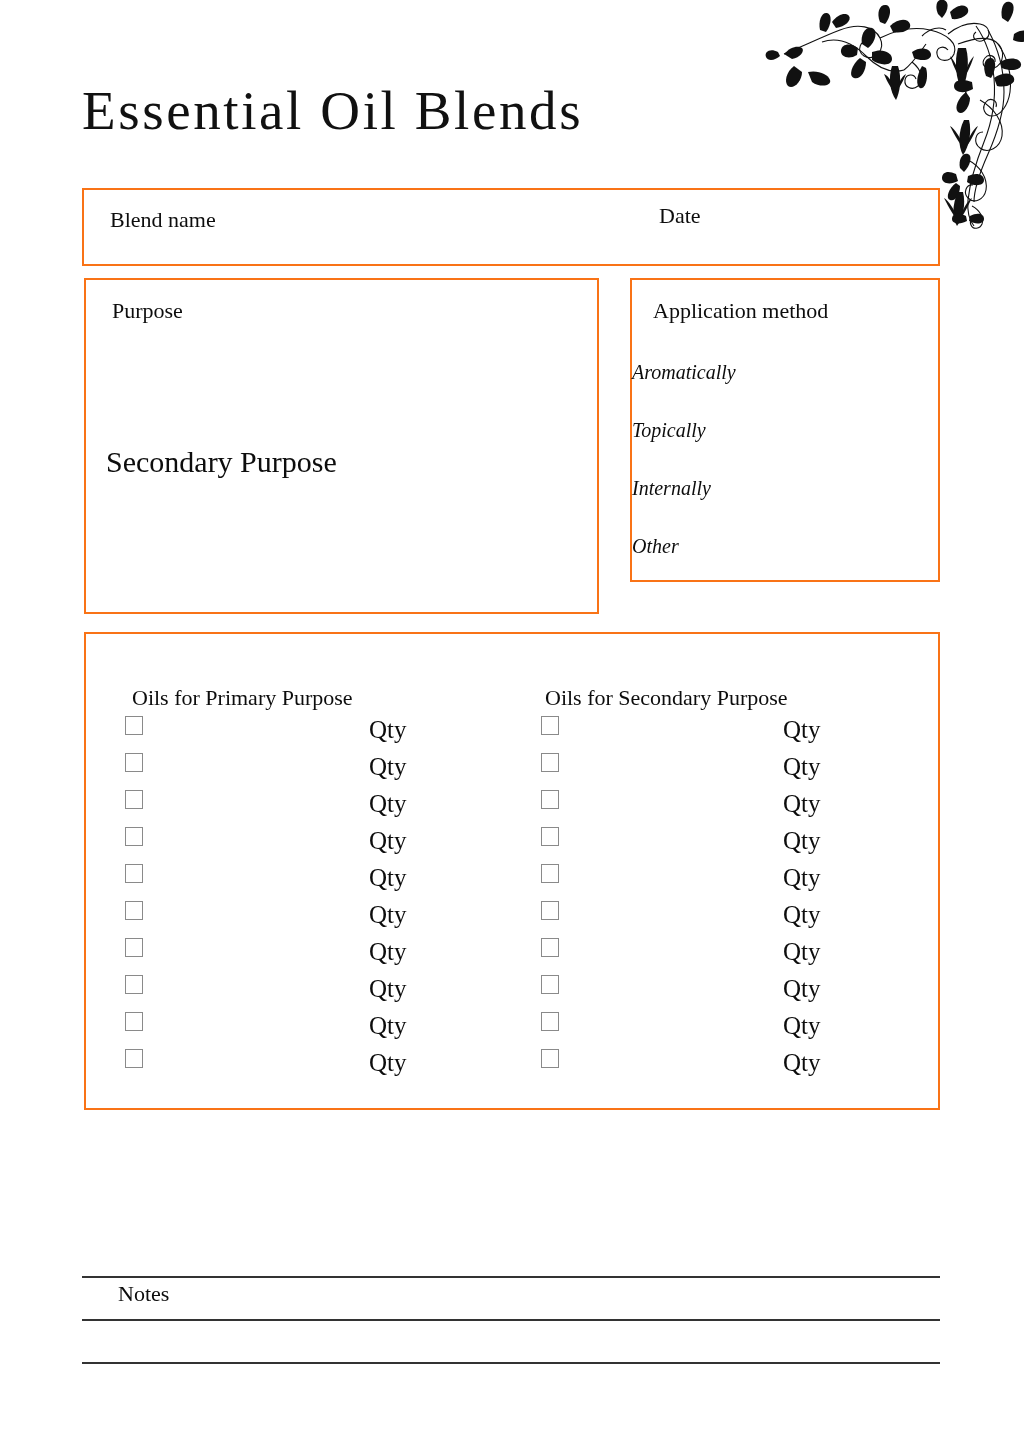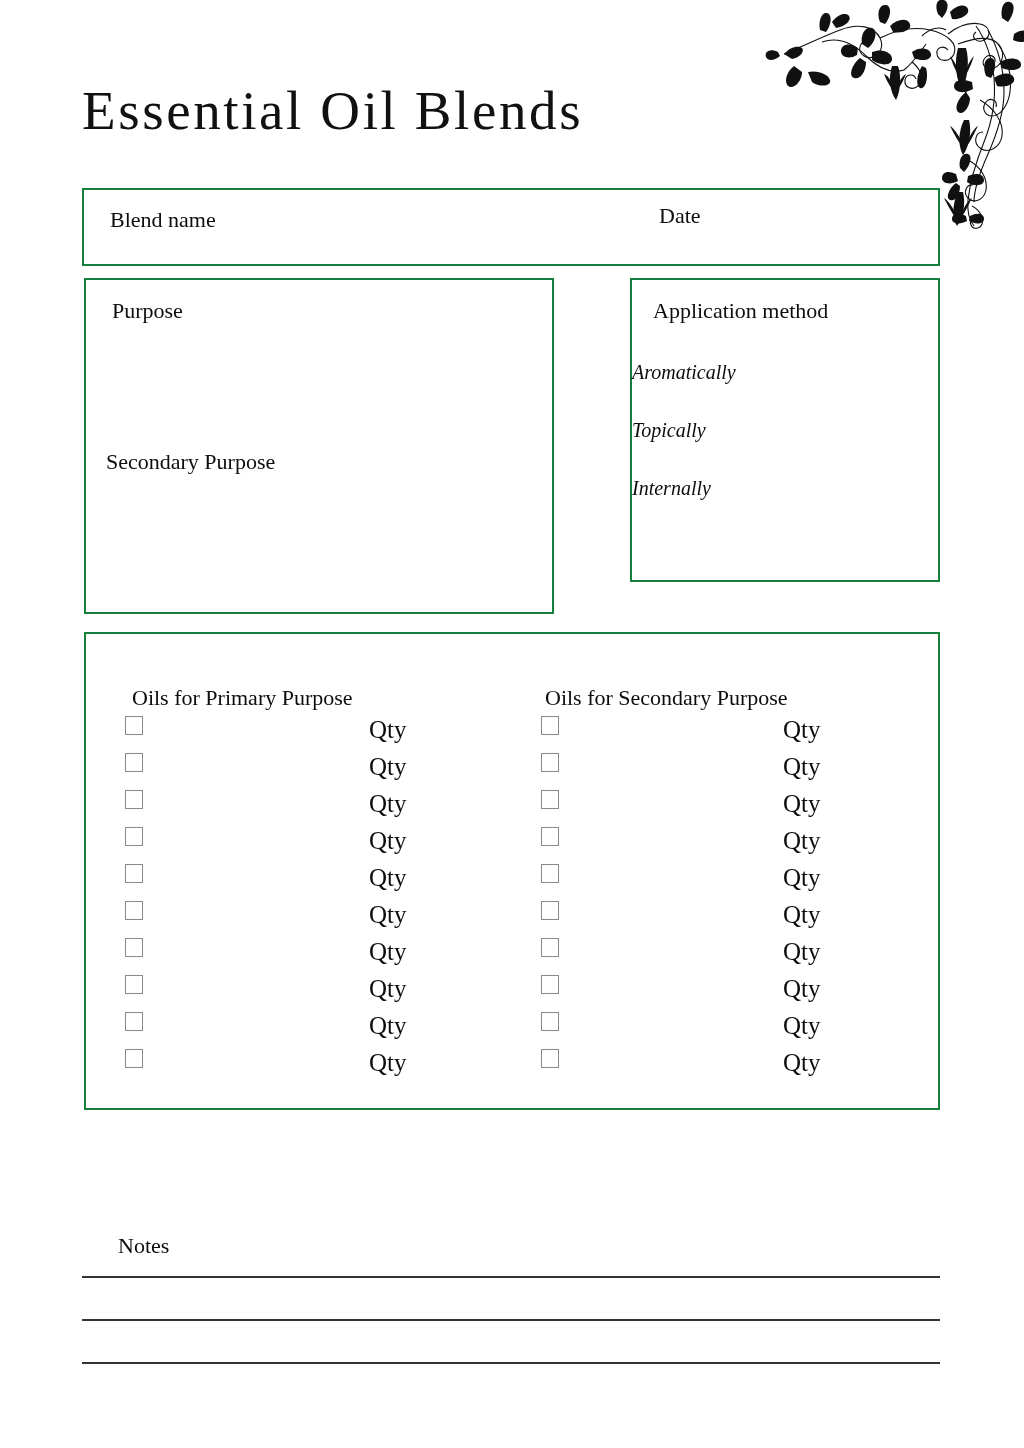--- a/index.html
+++ b/index.html
@@ -42,21 +42,21 @@
     letter-spacing: 2.6px;
     font-weight: 400;
     color: #111111;
     white-space: nowrap;
     text-align: right;
   }
 
   
   .box {
     position: absolute;
-    border: 2px solid #15803d;
+    border: 2px solid #f97316;
     background: #ffffff;
     box-sizing: border-box;
   }
 
   
   .box-blend {
     left: 82px;
     top: 188px;
     width: 858px;
     height: 78px;
@@ -75,36 +75,36 @@
     top: 12px;
     font-size: 22px;
     line-height: 28px;
     white-space: nowrap;
   }
 
   
   .box-purpose {
     left: 84px;
     top: 278px;
-    width: 470px;
+    width: 515px;
     height: 336px;
   }
   .lbl-purpose {
     position: absolute;
     left: 26px;
     top: 17px;
     font-size: 22px;
     line-height: 28px;
     white-space: nowrap;
   }
   .lbl-secondary-purpose {
     position: absolute;
     left: 20px;
     top: 168px;
-    font-size: 22px;
+    font-size: 30px;
     line-height: 28px;
     white-space: nowrap;
   }
 
   
   .box-application {
     left: 630px;
     top: 278px;
     width: 310px;
     height: 304px;
@@ -203,21 +203,21 @@
     top: 19px;
     font-size: 22px;
     line-height: 28px;
     white-space: nowrap;
   }
 
   
   .lbl-notes {
     position: absolute;
     left: 118px;
-    top: 1232px;
+    top: 1280px;
     font-size: 22px;
     line-height: 28px;
     white-space: nowrap;
   }
   .note-line {
     position: absolute;
     left: 82px;
     width: 858px;
     height: 0;
     border-top: 2px solid #333333;
@@ -321,20 +321,21 @@
     <span class="lbl-purpose">Purpose</span>
     <span class="lbl-secondary-purpose">Secondary Purpose</span>
   </div>
 
   <div class="box box-application">
     <span class="lbl-application">Application method</span>
     <div class="application-options">
       <div class="opt">Aromatically</div>
       <div class="opt">Topically</div>
       <div class="opt">Internally</div>
+      <div class="opt">Other</div>
     </div>
   </div>
 
   <div class="box box-oils">
     <span class="oils-head primary">Oils for Primary Purpose</span>
     <span class="oils-head secondary">Oils for Secondary Purpose</span>
     <div class="oils-grid" id="oils-grid">
         <div class="oil-row">
           <div class="cbx c1"></div>
           <span class="qty q1">Qty</span>

